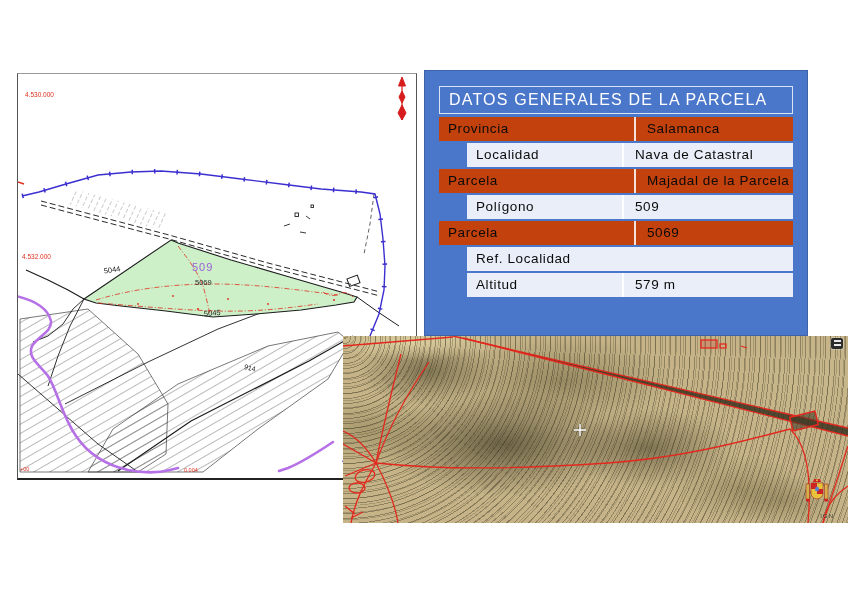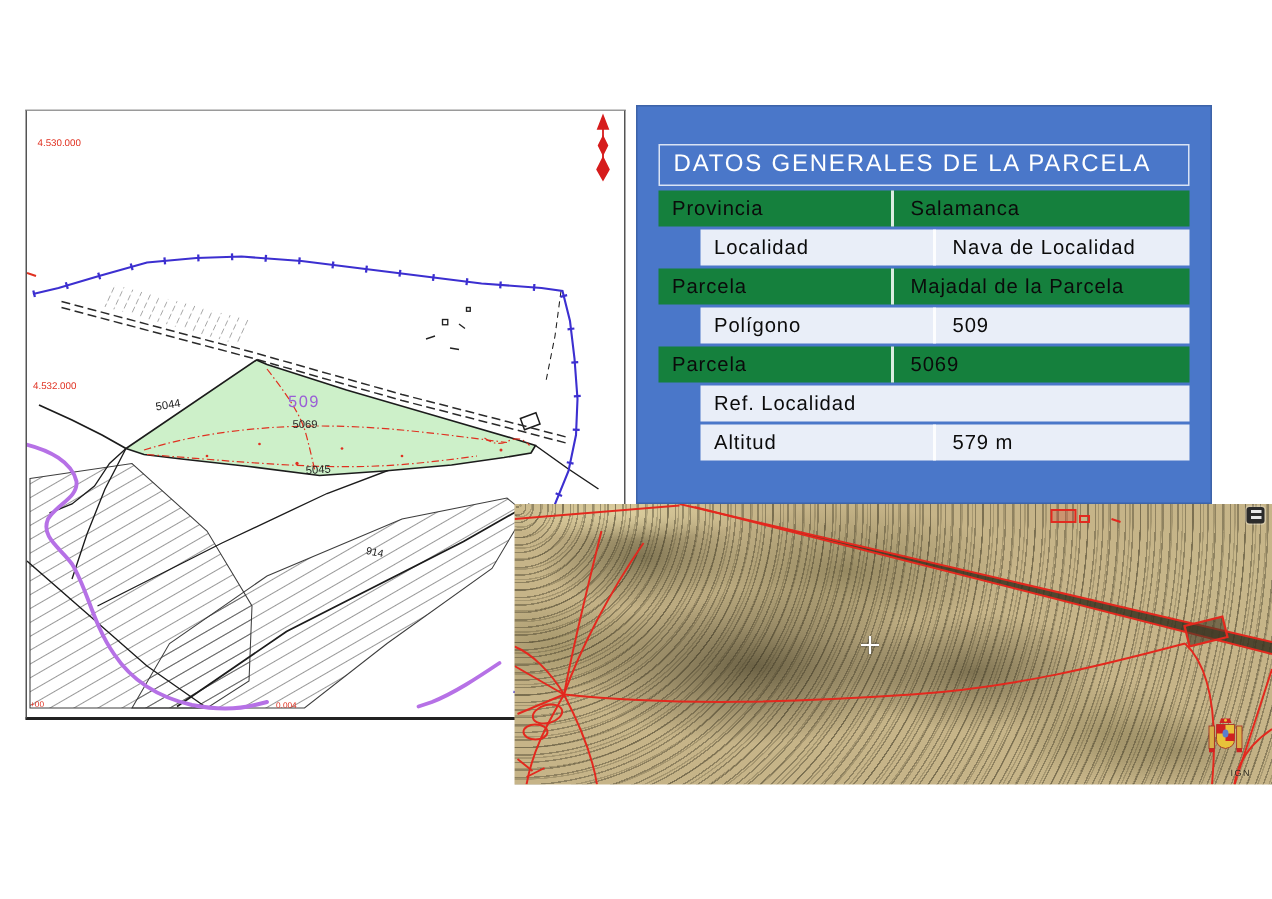--- a/index.html
+++ b/index.html
@@ -12,30 +12,30 @@
     position:absolute;left:17px;top:73px;width:400px;height:407px;
     background:#ffffff;border:1px solid #555;border-top:1px solid #9a9a9a;
     border-bottom:2px solid #222;box-sizing:border-box;z-index:1;
   }
   .map-panel svg{display:block;}
 
   
   .table-panel{
     position:absolute;left:424px;top:70px;width:384px;height:266px;
     background:#4a77c9;box-sizing:border-box;z-index:2;
-    padding:25px 14px 14px 14px;border:1px solid #3d63a8;
+    padding:15px 14px 14px 14px;border:1px solid #3d63a8;
   }
   .table-title{
     height:26px;line-height:26px;color:#ffffff;font-size:16px;
     letter-spacing:1.2px;padding-left:9px;border:1px solid #d9e3f4;
     margin-bottom:3px;white-space:nowrap;overflow:hidden;
   }
   .t-row{display:flex;height:24px;line-height:24px;margin-top:2px;
          font-size:13.5px;color:#0b0b0b;letter-spacing:.6px;}
-  .t-row.dark{background:#15803d;}
+  .t-row.dark{background:#c2410c;gap:40px;}
   .t-row.light{background:#e9eef8;margin-left:28px;}
   .t-label{width:146px;padding-left:9px;flex:0 0 auto;}
   .t-value{flex:1;padding-left:11px;border-left:2px solid rgba(255,255,255,.85);}
 
   
   .photo-panel{
     position:absolute;left:343px;top:336px;width:505px;height:187px;
     z-index:3;overflow:hidden;
     background-color:#c6b488;
     background-image:
@@ -170,21 +170,21 @@
 
   <div class="table-panel">
     <div class="table-title">DATOS GENERALES DE LA PARCELA</div>
 
     <div class="t-row dark">
       <div class="t-label">Provincia</div>
       <div class="t-value">Salamanca</div>
     </div>
     <div class="t-row light">
       <div class="t-label">Localidad</div>
-      <div class="t-value">Nava de Localidad</div>
+      <div class="t-value">Nava de Catastral</div>
     </div>
     <div class="t-row dark">
       <div class="t-label">Parcela</div>
       <div class="t-value">Majadal de la Parcela</div>
     </div>
     <div class="t-row light">
       <div class="t-label">Polígono</div>
       <div class="t-value">509</div>
     </div>
     <div class="t-row dark">

